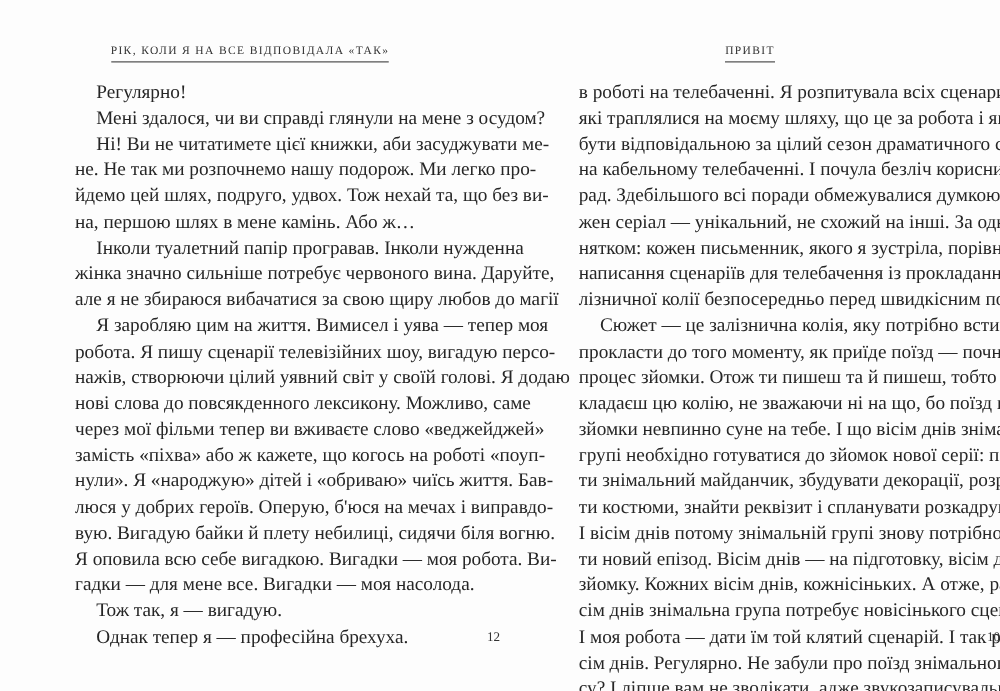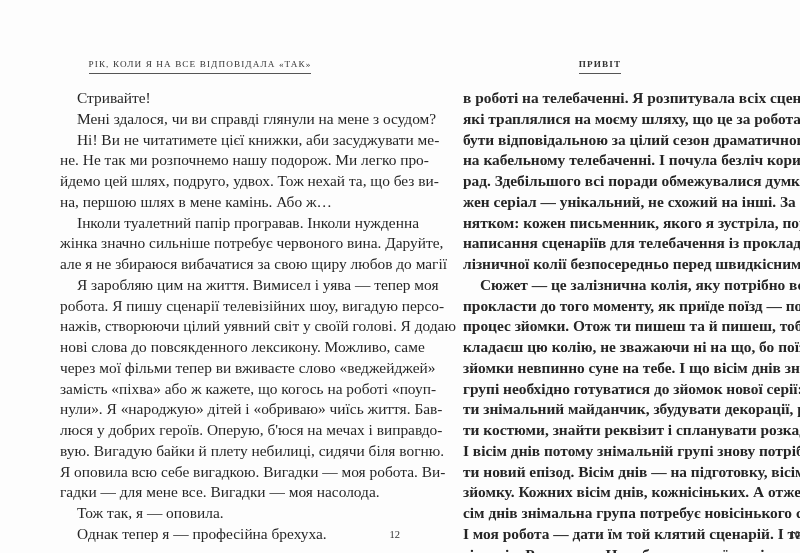--- a/index.html
+++ b/index.html
@@ -1,23 +1,23 @@
 <!DOCTYPE html>
 <html><head>
 <meta charset="utf-8">
 <style>
   html, body { margin: 0; padding: 0; }
   body {
     width: 800px; height: 553px; background: #fdfdfd; overflow: hidden;
     font-family: "DejaVu Serif", "Liberation Serif", serif; color: #2a2a2a;
     position: relative;
   }
-  .page { position: absolute; top: 0; height: 410px; margin-top: 24px; }
+  .page { position: absolute; top: 0; height: 410px; }
   #page-left { left: 0; width: 400px; }
-  #page-right { left: 400px; width: 400px; font-weight: bold; }
+  #page-right { left: 400px; width: 400px; }
   .running-head {
     position: absolute; top: 28px; left: 0; right: 0; text-align: center;
   }
   .running-head span {
     display: inline-block; font-family: "Liberation Serif", serif;
     font-size: 9.2px; letter-spacing: 1.1px; color: #333;
     padding-bottom: 4px; border-bottom: 1px solid #555;
   }
   .text-block {
     position: absolute; top: 64px;
@@ -35,41 +35,41 @@
   }
 </style>
 </head>
 <body>
 
 <div class="page" id="page-left">
   <div class="running-head">
     <span>РІК, КОЛИ Я НА ВСЕ ВІДПОВІДАЛА «ТАК»</span>
   </div>
   <div class="text-block">
-      <div class="line indent last">Стривайте!</div>
+      <div class="line indent last">Регулярно!</div>
       <div class="line indent last">Мені здалося, чи ви справді глянули на мене з осудом?</div>
       <div class="line indent">Ні! Ви не читатимете цієї книжки, аби засуджувати ме-</div>
       <div class="line">не. Не так ми розпочнемо нашу подорож. Ми легко про-</div>
       <div class="line">йдемо цей шлях, подруго, удвох. Тож нехай та, що без ви-</div>
       <div class="line last">на, першою шлях в мене камінь. Або ж…</div>
       <div class="line indent">Інколи туалетний папір програвав. Інколи нужденна</div>
       <div class="line">жінка значно сильніше потребує червоного вина. Даруйте,</div>
       <div class="line">але я не збираюся вибачатися за свою щиру любов до магії</div>
       <div class="line indent">Я заробляю цим на життя. Вимисел і уява — тепер моя</div>
       <div class="line">робота. Я пишу сценарії телевізійних шоу, вигадую персо-</div>
       <div class="line">нажів, створюючи цілий уявний світ у своїй голові. Я додаю</div>
       <div class="line">нові слова до повсякденного лексикону. Можливо, саме</div>
       <div class="line">через мої фільми тепер ви вживаєте слово «веджейджей»</div>
       <div class="line">замість «піхва» або ж кажете, що когось на роботі «поуп-</div>
       <div class="line">нули». Я «народжую» дітей і «обриваю» чиїсь життя. Бав-</div>
       <div class="line">люся у добрих героїв. Оперую, б'юся на мечах і виправдо-</div>
       <div class="line">вую. Вигадую байки й плету небилиці, сидячи біля вогню.</div>
       <div class="line">Я оповила всю себе вигадкою. Вигадки — моя робота. Ви-</div>
       <div class="line last">гадки — для мене все. Вигадки — моя насолода.</div>
-      <div class="line indent last">Тож так, я — оповила.</div>
+      <div class="line indent last">Тож так, я — вигадую.</div>
       <div class="line indent last">Однак тепер я — професійна брехуха.</div>
     </div>
   <div class="folio">12</div>
 </div>
 
 <div class="page" id="page-right">
   <div class="running-head">
     <span>ПРИВІТ</span>
   </div>
   <div class="text-block">

